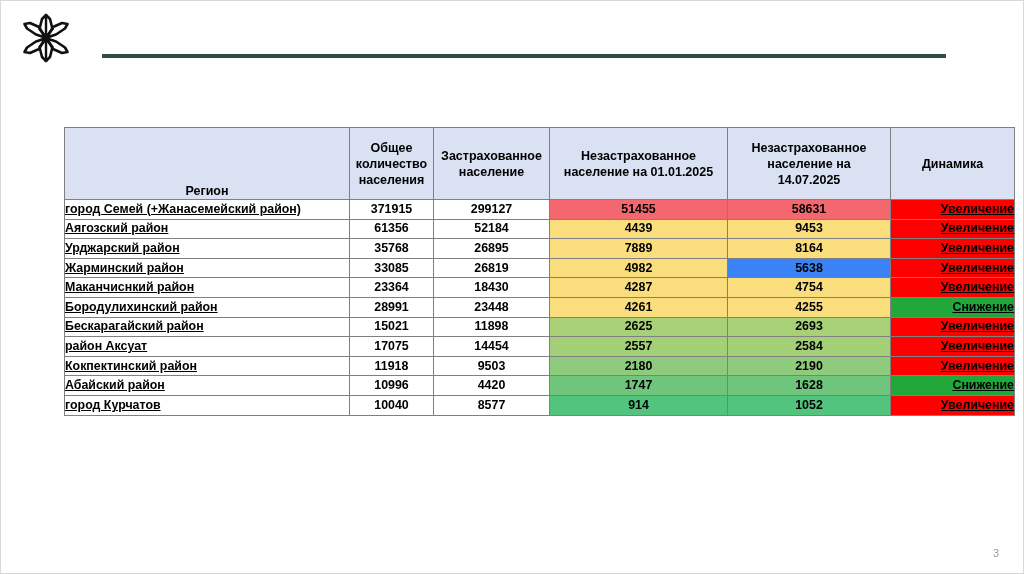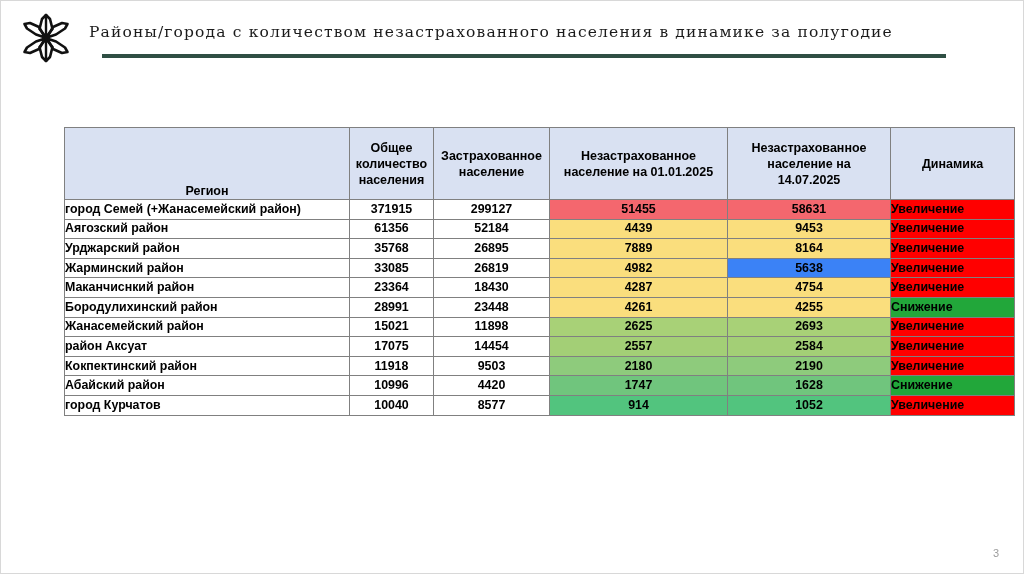--- a/index.html
+++ b/index.html
@@ -112,35 +112,37 @@
     font-size: 12.4px;
     line-height: 1.05;
     vertical-align: middle;
     white-space: nowrap;
     overflow: hidden;
   }
   td.region {
     text-align: left;
     padding-left: 3px;
     background: #ffffff;
+    text-decoration: underline;
   }
   td.num {
     text-align: center;
     background: #ffffff;
   }
   td.heat {
     text-align: center;
   }
   td.dyn {
-    text-align: left;
+    text-align: right;
     padding-left: 3px;
     border-left-color: #808080;
     border-right-color: transparent;
     border-top-color: transparent;
     border-bottom-color: transparent;
+    text-decoration: underline;
   }
 
   
   #page-number {
     position: absolute;
     right: 24px;
     bottom: 14px;
     font-size: 11px;
     color: #9c9c9c;
     font-family: "Liberation Sans", sans-serif;
@@ -166,21 +168,20 @@
           <path d="M32 30.5 L41 27.5 L50 21.5 L52.5 17 L47 16 L38 20 Z"></path>
 
           <path d="M30 31.5 L21 34.5 L12 40.5 L9.5 45 L15 46 L24 42 Z"></path>
 
           <path d="M32 31.5 L41 34.5 L50 40.5 L52.5 45 L47 46 L38 42 Z"></path>
         </g>
         <line x1="31" y1="7" x2="31" y2="55" stroke="#111111" stroke-width="2.4"></line>
       </svg>
     </div>
 
-    <div id="header-title">Районы/города с количеством незастрахованного населения в динамике за полугодие</div>
 
     <div id="header-rule"></div>
   </div>
 
   <div id="table-wrap">
     <table id="data-table">
       <colgroup>
         <col class="c-region">
           <col class="c-total">
           <col class="c-insured">
@@ -255,21 +256,21 @@
           </tr>
           <tr>
             <td class="region">Бородулихинский район</td>
             <td class="num">28991</td>
             <td class="num">23448</td>
             <td class="heat" style="background: rgb(250, 222, 125);">4261</td>
             <td class="heat" style="background: rgb(250, 222, 125);">4255</td>
             <td class="dyn" style="background: rgb(34, 167, 58);">Снижение</td>
           </tr>
           <tr>
-            <td class="region">Жанасемейский район</td>
+            <td class="region">Бескарагайский район</td>
             <td class="num">15021</td>
             <td class="num">11898</td>
             <td class="heat" style="background: rgb(168, 209, 119);">2625</td>
             <td class="heat" style="background: rgb(168, 209, 119);">2693</td>
             <td class="dyn" style="background: rgb(255, 0, 0);">Увеличение</td>
           </tr>
           <tr>
             <td class="region">район Аксуат</td>
             <td class="num">17075</td>
             <td class="num">14454</td>

